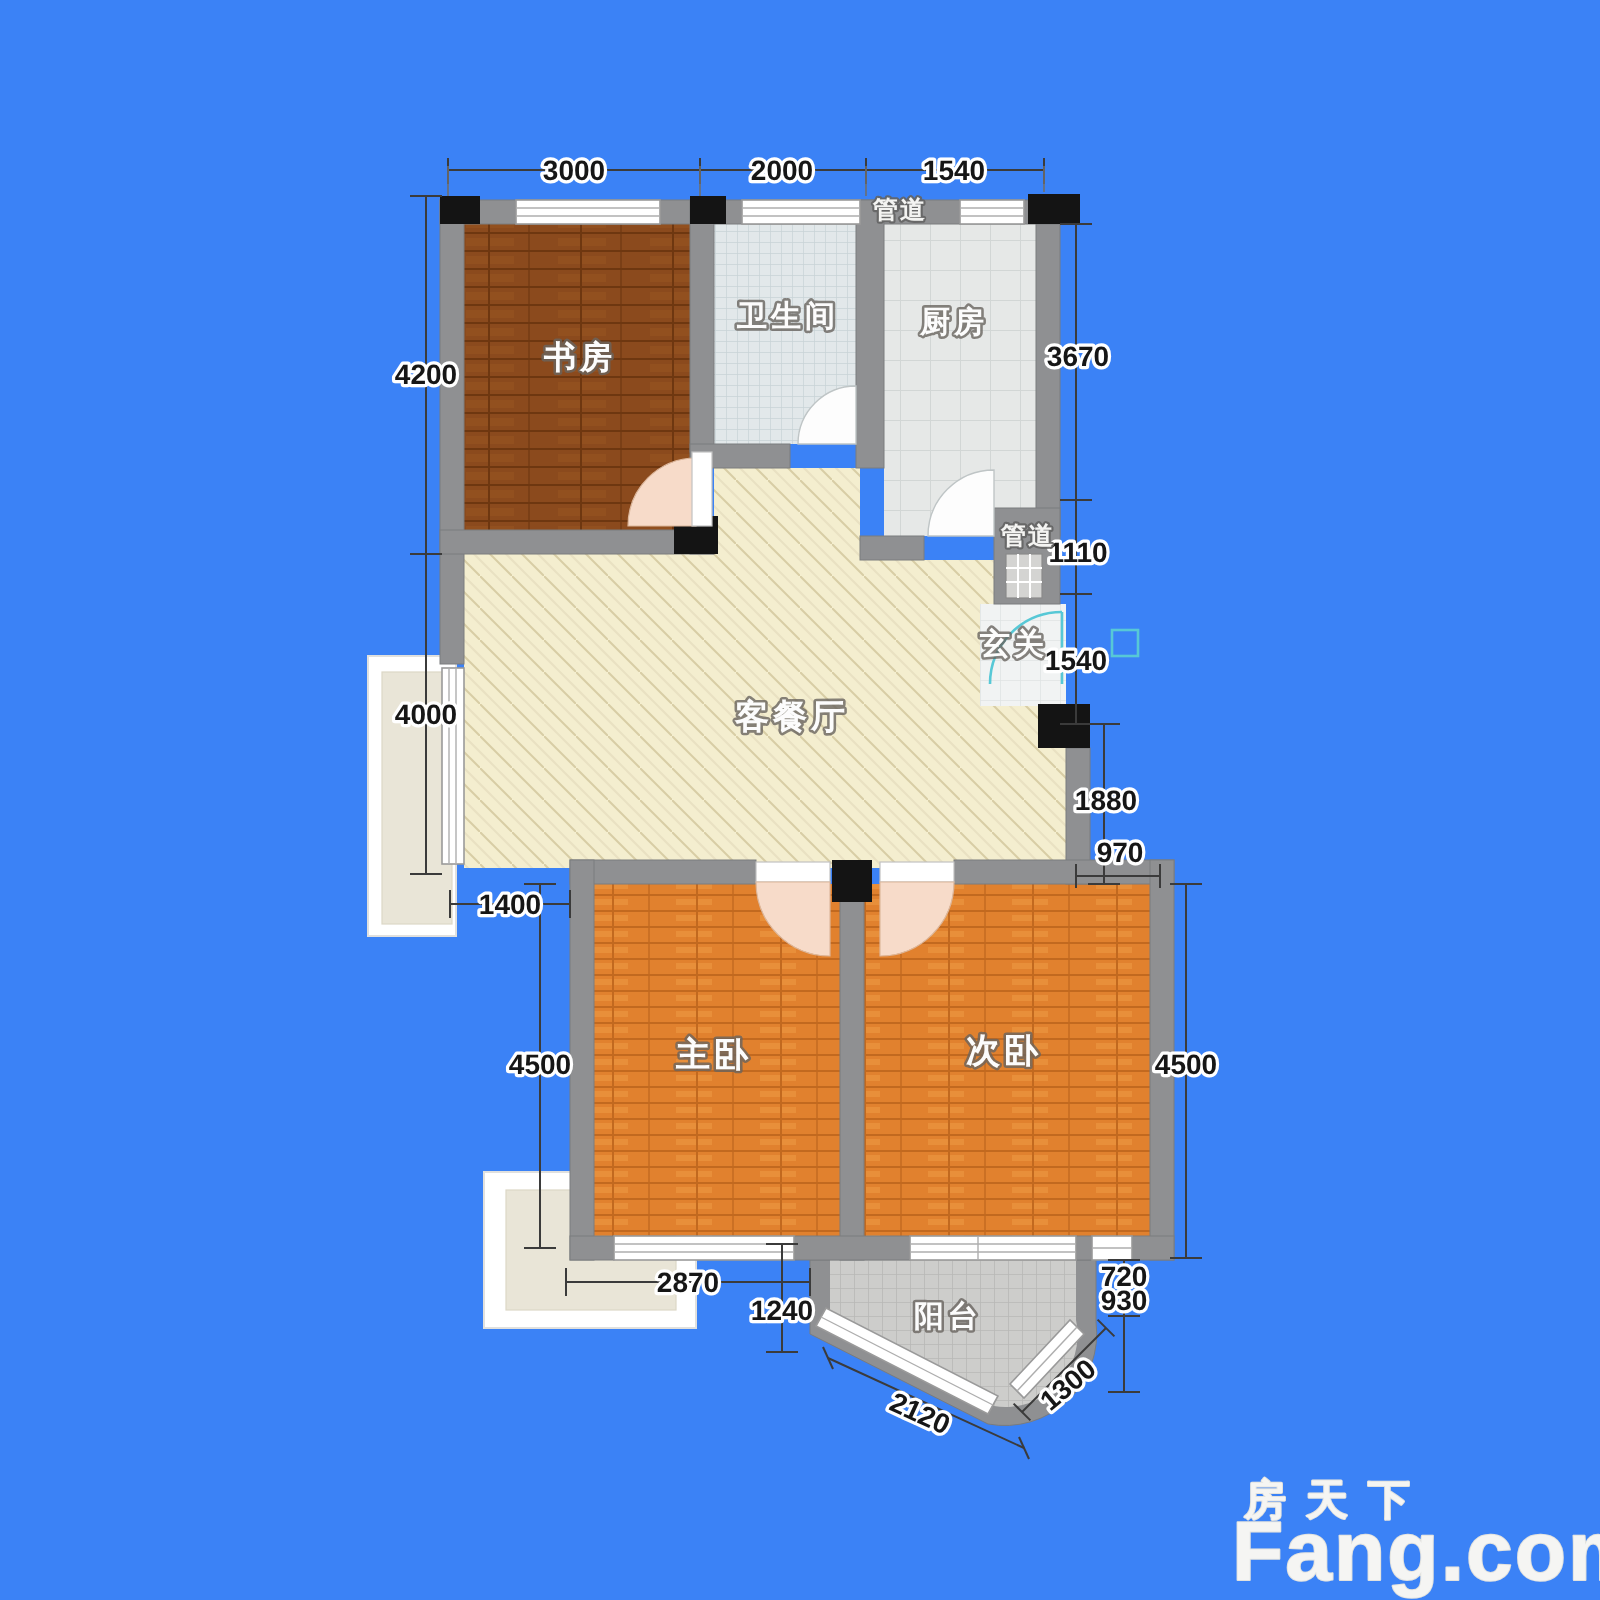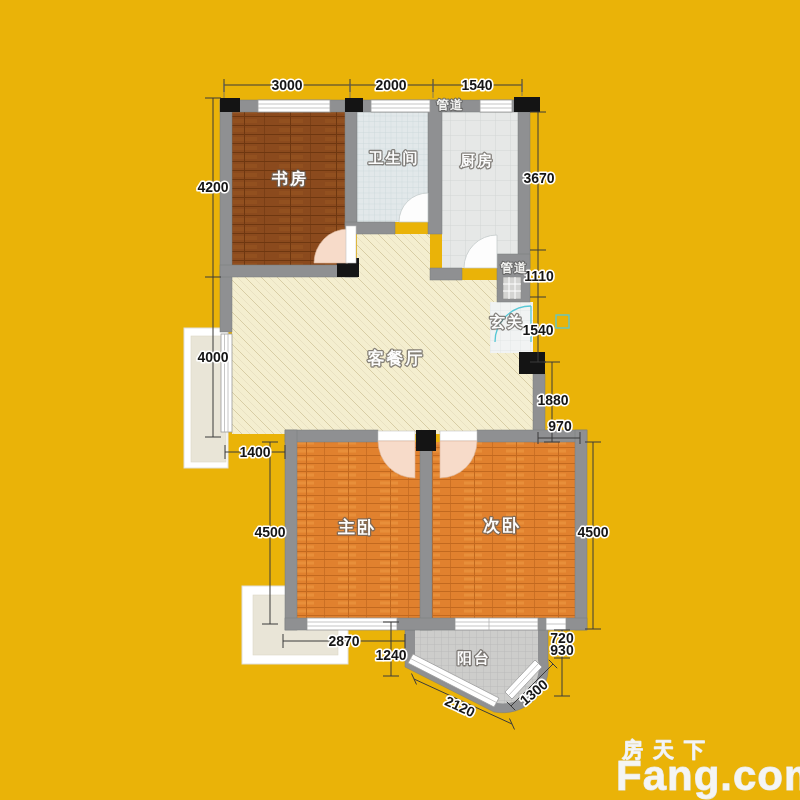--- a/index.html
+++ b/index.html
@@ -1,16 +1,16 @@
 <!DOCTYPE html>
 <html><head>
 <meta charset="utf-8">
 <style>
   html,body{margin:0;padding:0;background:#fff;}
-  .stage{position:relative;width:800px;height:800px;background:#eab308;overflow:hidden;
+  .stage{position:relative;width:800px;height:800px;background:#3b82f6;overflow:hidden;
          font-family:"Liberation Sans",sans-serif;}
   svg{position:absolute;left:0;top:0;}
 
   
   .walls rect, .walls path{fill:#8f9092;stroke:#7a7c7e;stroke-width:.5;}
   .cols rect{fill:#141414;}
   .patch-outer{fill:#ffffff;stroke:#e0e0de;stroke-width:1;}
   .patch-inner{fill:#e9e5d7;stroke:#dcd7c6;stroke-width:.6;}
 
   

